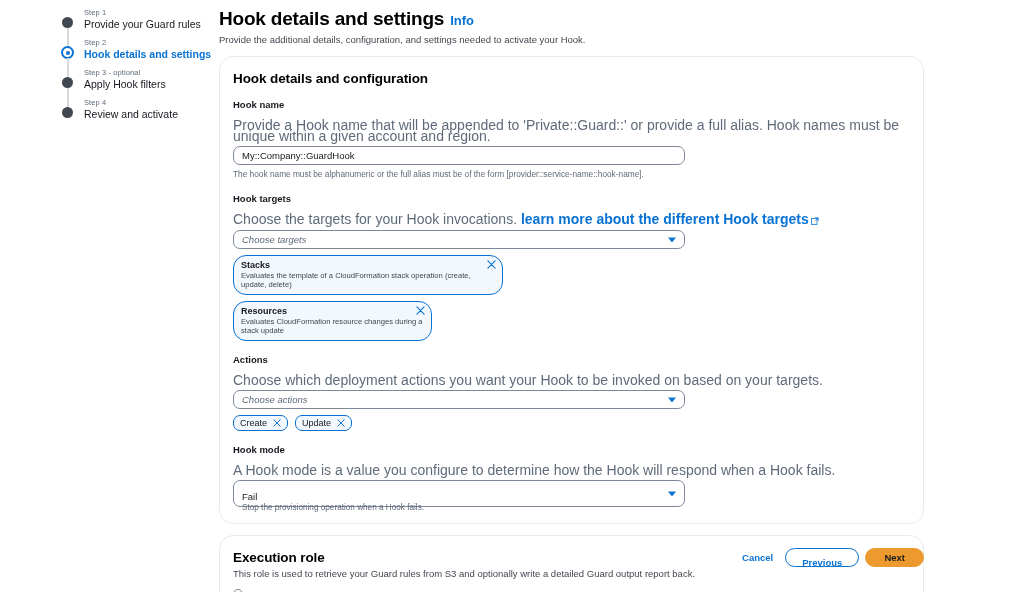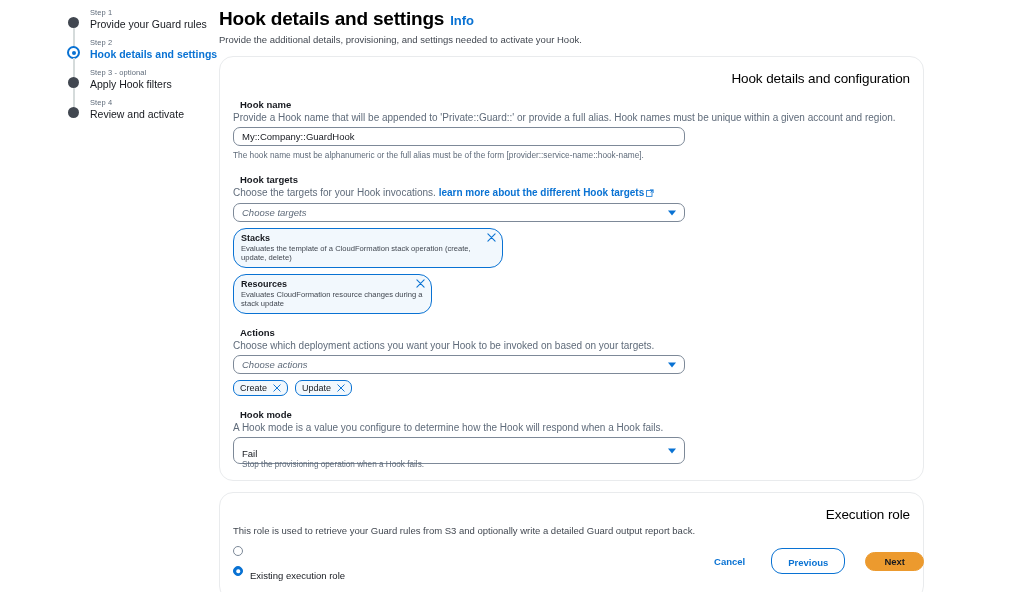--- a/index.html
+++ b/index.html
@@ -8,21 +8,21 @@
     width: 1024px; height: 592px;
     background: #ffffff;
     font-family: "Liberation Sans", sans-serif;
     color: #16191f;
     overflow: hidden;
   }
   .page { position: relative; width: 1024px; height: 592px; }
 
   
   .wizard {
-    position: absolute; left: 68px; top: 8px; width: 150px;
+    position: absolute; left: 62px; top: 8px; width: 150px;
   }
   .wiz-step { position: relative; padding-left: 22px; height: 30px; }
   .wiz-step .bullet {
     position: absolute; left: 0; top: 9px;
     width: 11px; height: 11px; border-radius: 50%;
     background: #414750;
   }
   .wiz-step.active .bullet {
     background: #ffffff;
     border: 2.5px solid #0972d3;
@@ -55,26 +55,26 @@
   .info-link { font-size: 13px; color: #0972d3; font-weight: bold; text-decoration: none; }
   .page-sub { font-size: 9.5px; color: #414750; margin-top: 4px; }
 
   .panel {
     margin-top: 11px;
     border: 1px solid #e9ebed;
     border-radius: 14px;
     background: #ffffff;
     padding: 14px 13px 16px 13px;
   }
-  .panel-title { font-size: 13.5px; font-weight: normal; color: #000; letter-spacing: -.1px; text-align: right; }
+  .panel-title { font-size: 13.5px; font-weight: bold; color: #000; letter-spacing: -.1px; }
   .panel-sub { font-size: 9.5px; color: #414750; margin-top: 3px; }
 
   .field { margin-top: 13px; }
-  .field-label { font-size: 9.5px; font-weight: bold; color: #16191f; margin-left: 7px; }
-  .field-desc { font-size: 10px; color: #5f6b7a; margin-top: 2px; line-height: 11px; }
+  .field-label { font-size: 9.5px; font-weight: bold; color: #16191f; }
+  .field-desc { font-size: 14px; color: #5f6b7a; margin-top: 10px; line-height: 11px; }
   .field-hint { font-size: 8.3px; color: #5f6b7a; margin-top: 4px; line-height: 11px; }
   .field-desc a { color: #0972d3; font-weight: bold; text-decoration: none; }
   .ext-icon { display: inline-block; vertical-align: -1px; margin-left: 2px; }
 
   .input, .select {
     margin-top: 4px;
     height: 19px;
     border: 1px solid #7d8998;
     border-radius: 7px;
     background: #ffffff;
@@ -145,30 +145,30 @@
   .radio.checked::after {
     content:""; position:absolute; left:50%; top:50%; transform:translate(-50%,-50%);
     width:3.5px; height:3.5px; border-radius:50%; background:#fff;
   }
   .radio-label { font-size: 9.5px; color: #16191f; line-height: 11px; }
   .radio-desc { font-size: 8.3px; color: #5f6b7a; margin-top: 2px; }
 
   
   .footer {
     position: absolute; left: 219px; top: 548px; width: 705px;
-    display: flex; justify-content: flex-end; align-items: center; gap: 20px;
+    display: flex; justify-content: flex-end; align-items: center; gap: 6px;
   }
   .btn-link {
     font-size: 9.5px; color: #0972d3; font-weight: bold;
     background: none; border: none; cursor: pointer; padding: 4px 6px;
   }
   .btn-normal {
     font-size: 9.5px; color: #0972d3; font-weight: bold;
     background: #ffffff; border: 1px solid #0972d3;
-    border-radius: 11px; height: 26px; padding: 8px 16px; cursor: pointer;
+    border-radius: 11px; height: 19px; padding: 8px 16px; cursor: pointer;
   }
   .btn-primary {
     font-size: 9.5px; color: #16191f; font-weight: bold;
     background: #ec9a2e; border: 1px solid #ec9a2e;
     border-radius: 11px; height: 19px; padding: 0 18px; cursor: pointer;
   }
 </style>
 </head>
 <body>
 
@@ -203,21 +203,21 @@
       <div class="wiz-label">Review and activate</div>
     </div>
   </div>
 
   <div class="main">
 
     <div class="page-title-row">
       <span class="page-title">Hook details and settings</span>
       <a class="info-link" href="#">Info</a>
     </div>
-    <div class="page-sub">Provide the additional details, provisioning, and settings needed to activate your Hook.</div>
+    <div class="page-sub">Provide the additional details, configuration, and settings needed to activate your Hook.</div>
 
     <div class="panel">
       <div class="panel-title">Hook details and configuration</div>
 
       <div class="field">
         <div class="field-label">Hook name</div>
         <div class="field-desc">Provide a Hook name that will be appended to 'Private::Guard::' or provide a full alias. Hook names must be unique within a given account and region.</div>
         <div class="input wide">
           <span>My::Company::GuardHook</span>
         </div>

